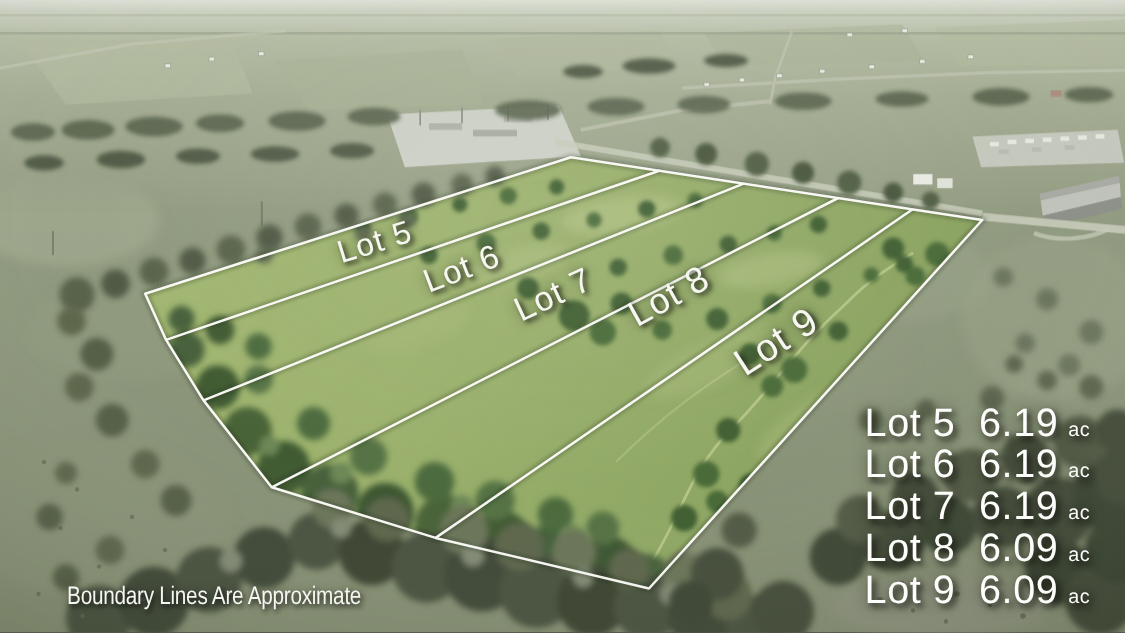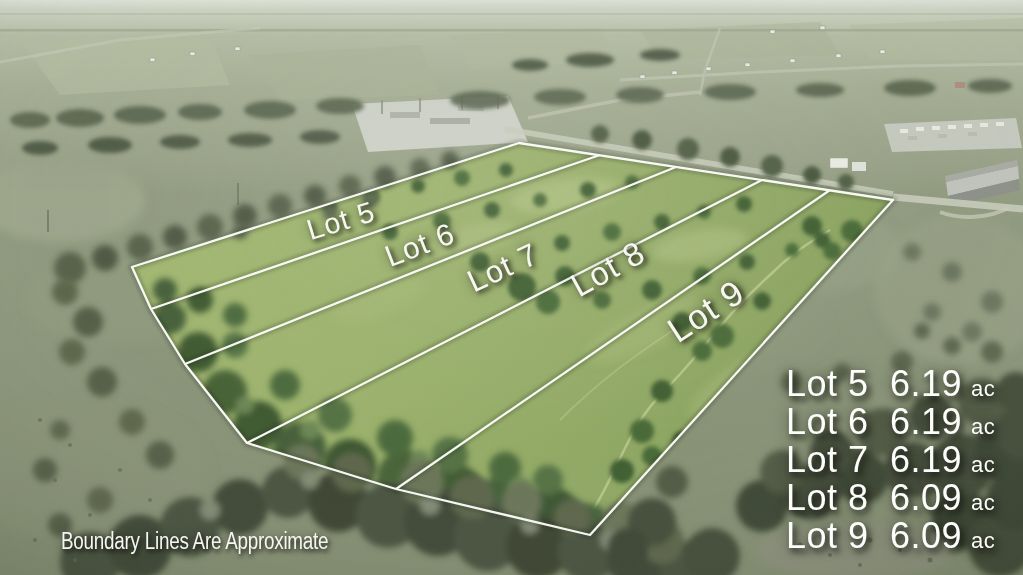--- a/index.html
+++ b/index.html
@@ -15,21 +15,21 @@
     white-space:nowrap;transform-origin:center center;user-select:none;
   }
   .legend{position:absolute;left:786px;top:363px;}
   .legend-row{
     display:flex;align-items:baseline;height:38px;color:#fdfdfb;
     font-size:36px;letter-spacing:.5px;white-space:nowrap;
     text-shadow:3px 4px 6px rgba(15,18,12,.85),0 0 14px rgba(15,18,12,.5);
   }
   .legend-row .lot-name{width:96px;}
   .legend-row .acreage{margin-left:8px;}
-  .legend-row .unit{font-size:22px;margin-left:9px;}
+  .legend-row .unit{font-size:18px;margin-left:9px;}
   .disclaimer{
     position:absolute;left:61px;top:528px;color:#f5f6f1;font-size:23px;
     letter-spacing:-0.3px;transform:scaleX(.82);transform-origin:left center;
     text-shadow:2px 3px 5px rgba(15,18,12,.8),0 0 10px rgba(15,18,12,.4);
     white-space:nowrap;
   }
 </style>
 </head>
 <body>
 

